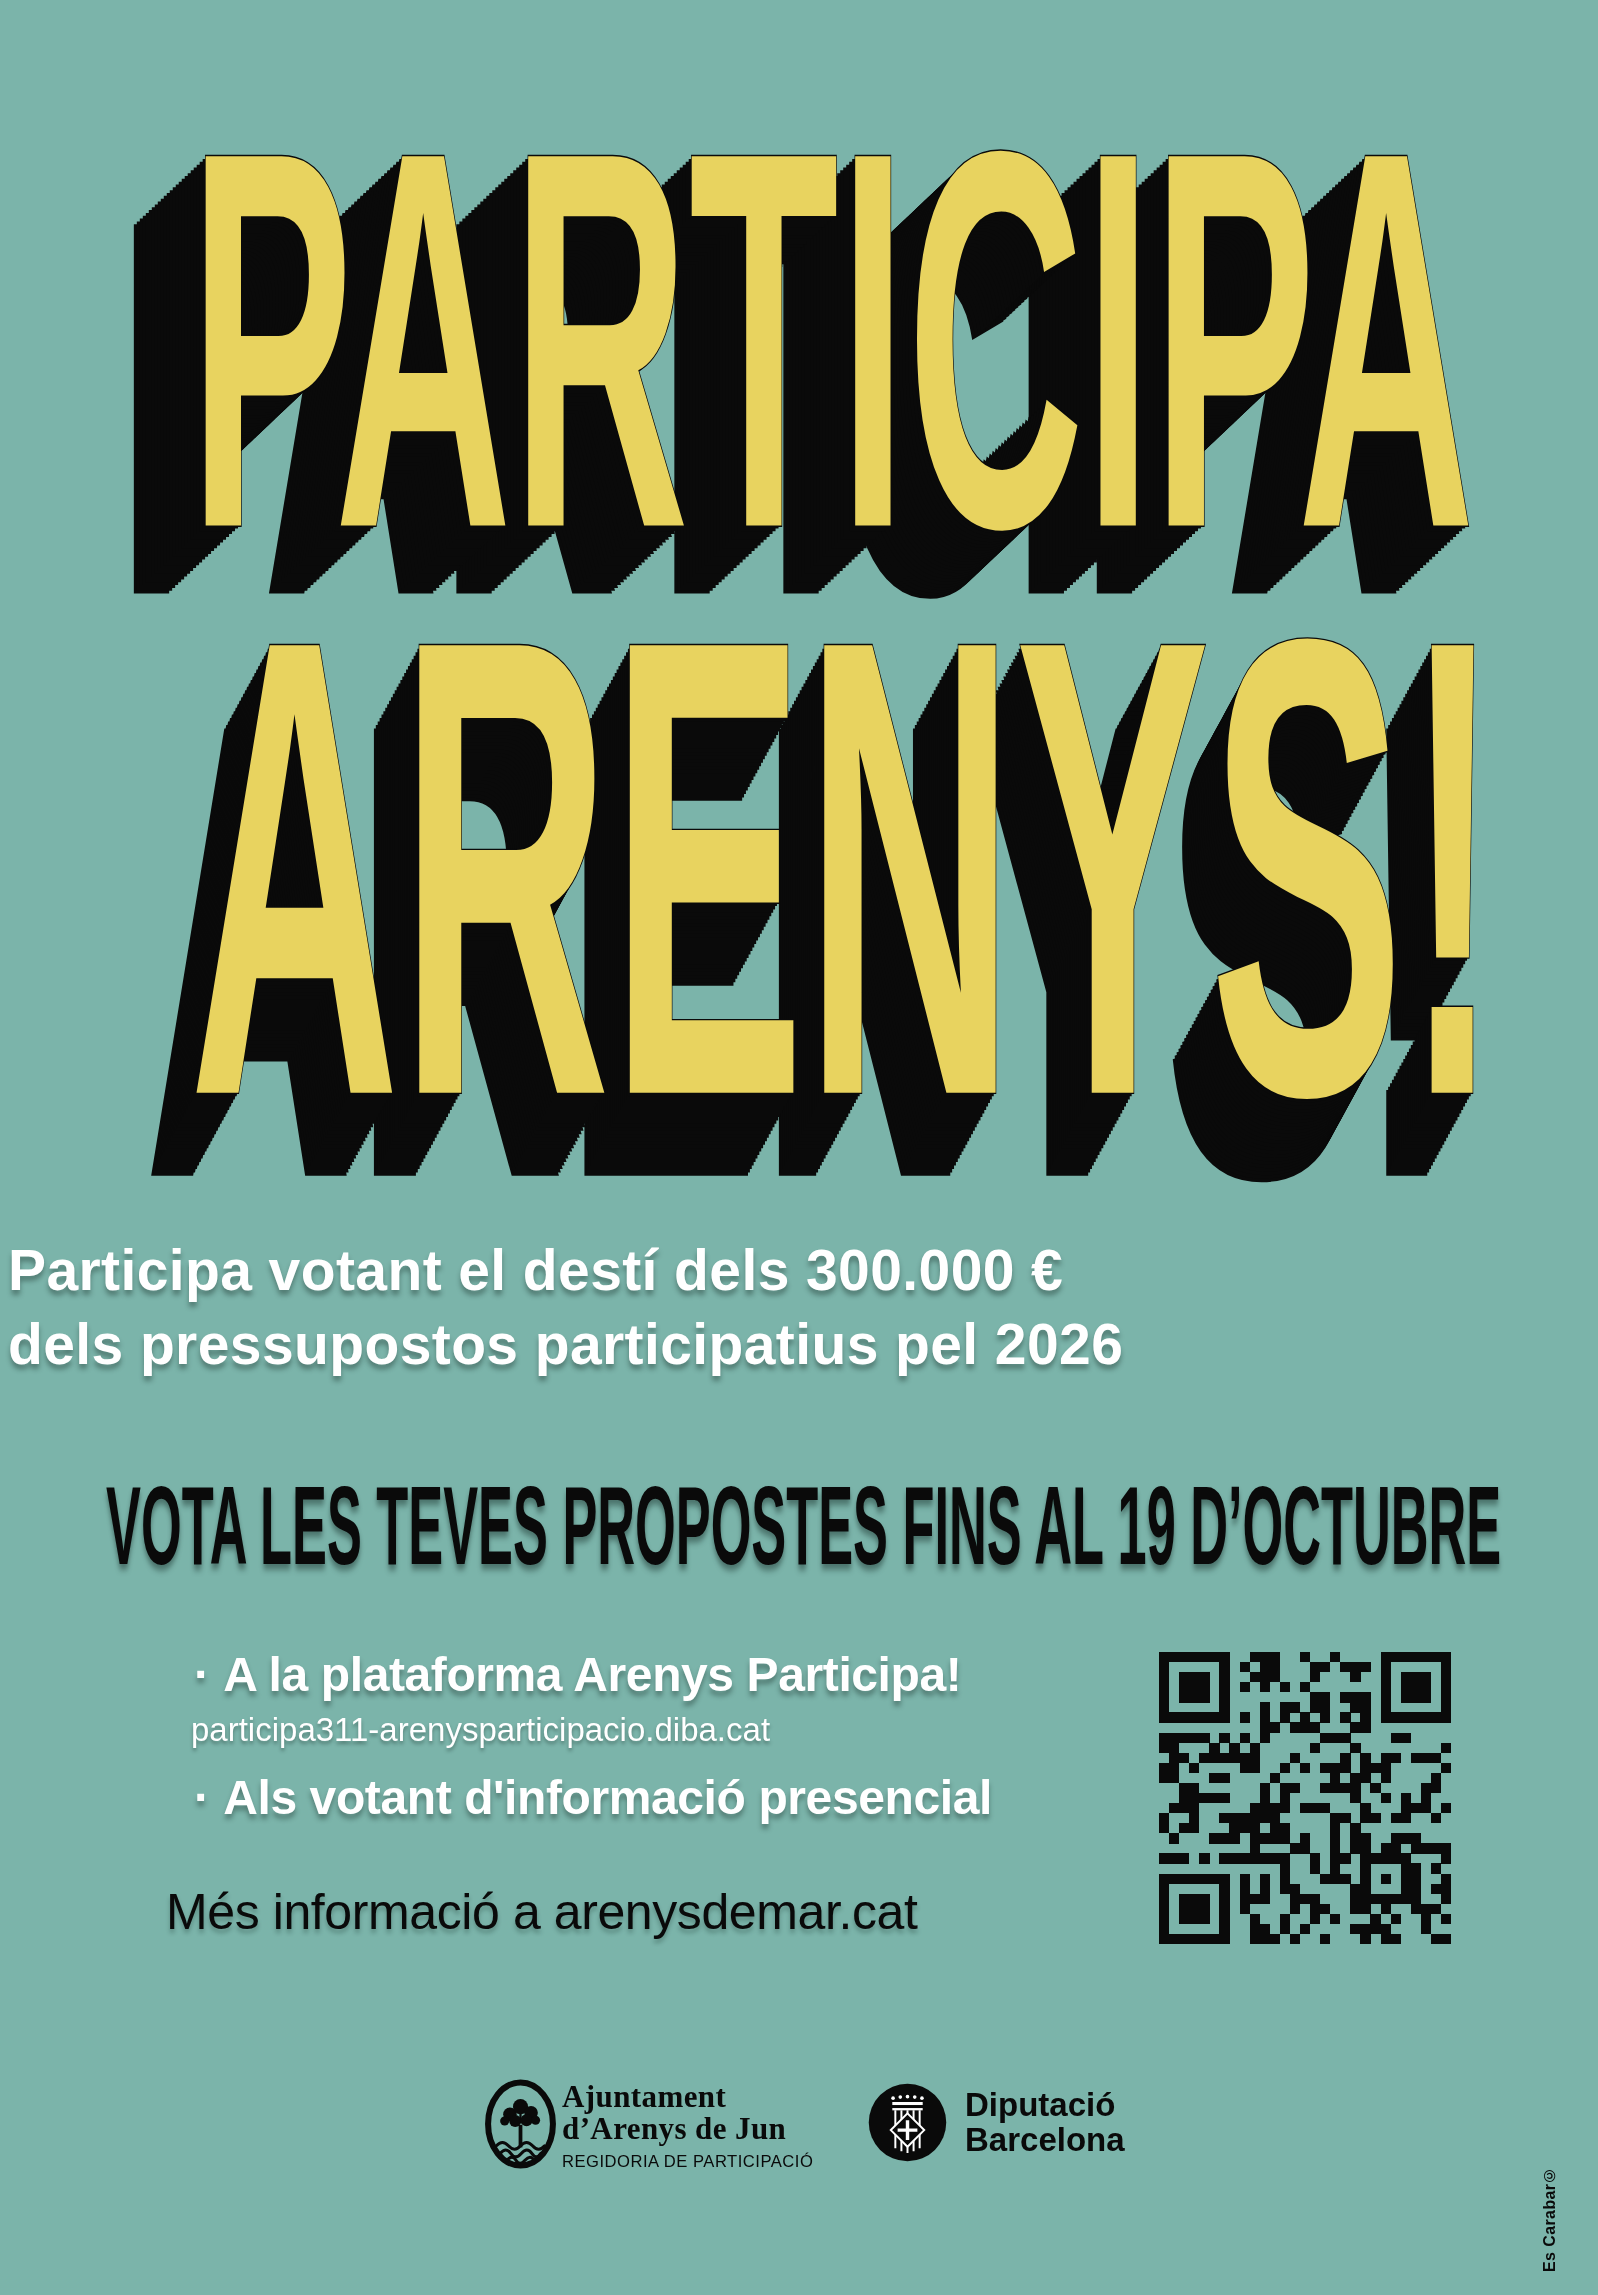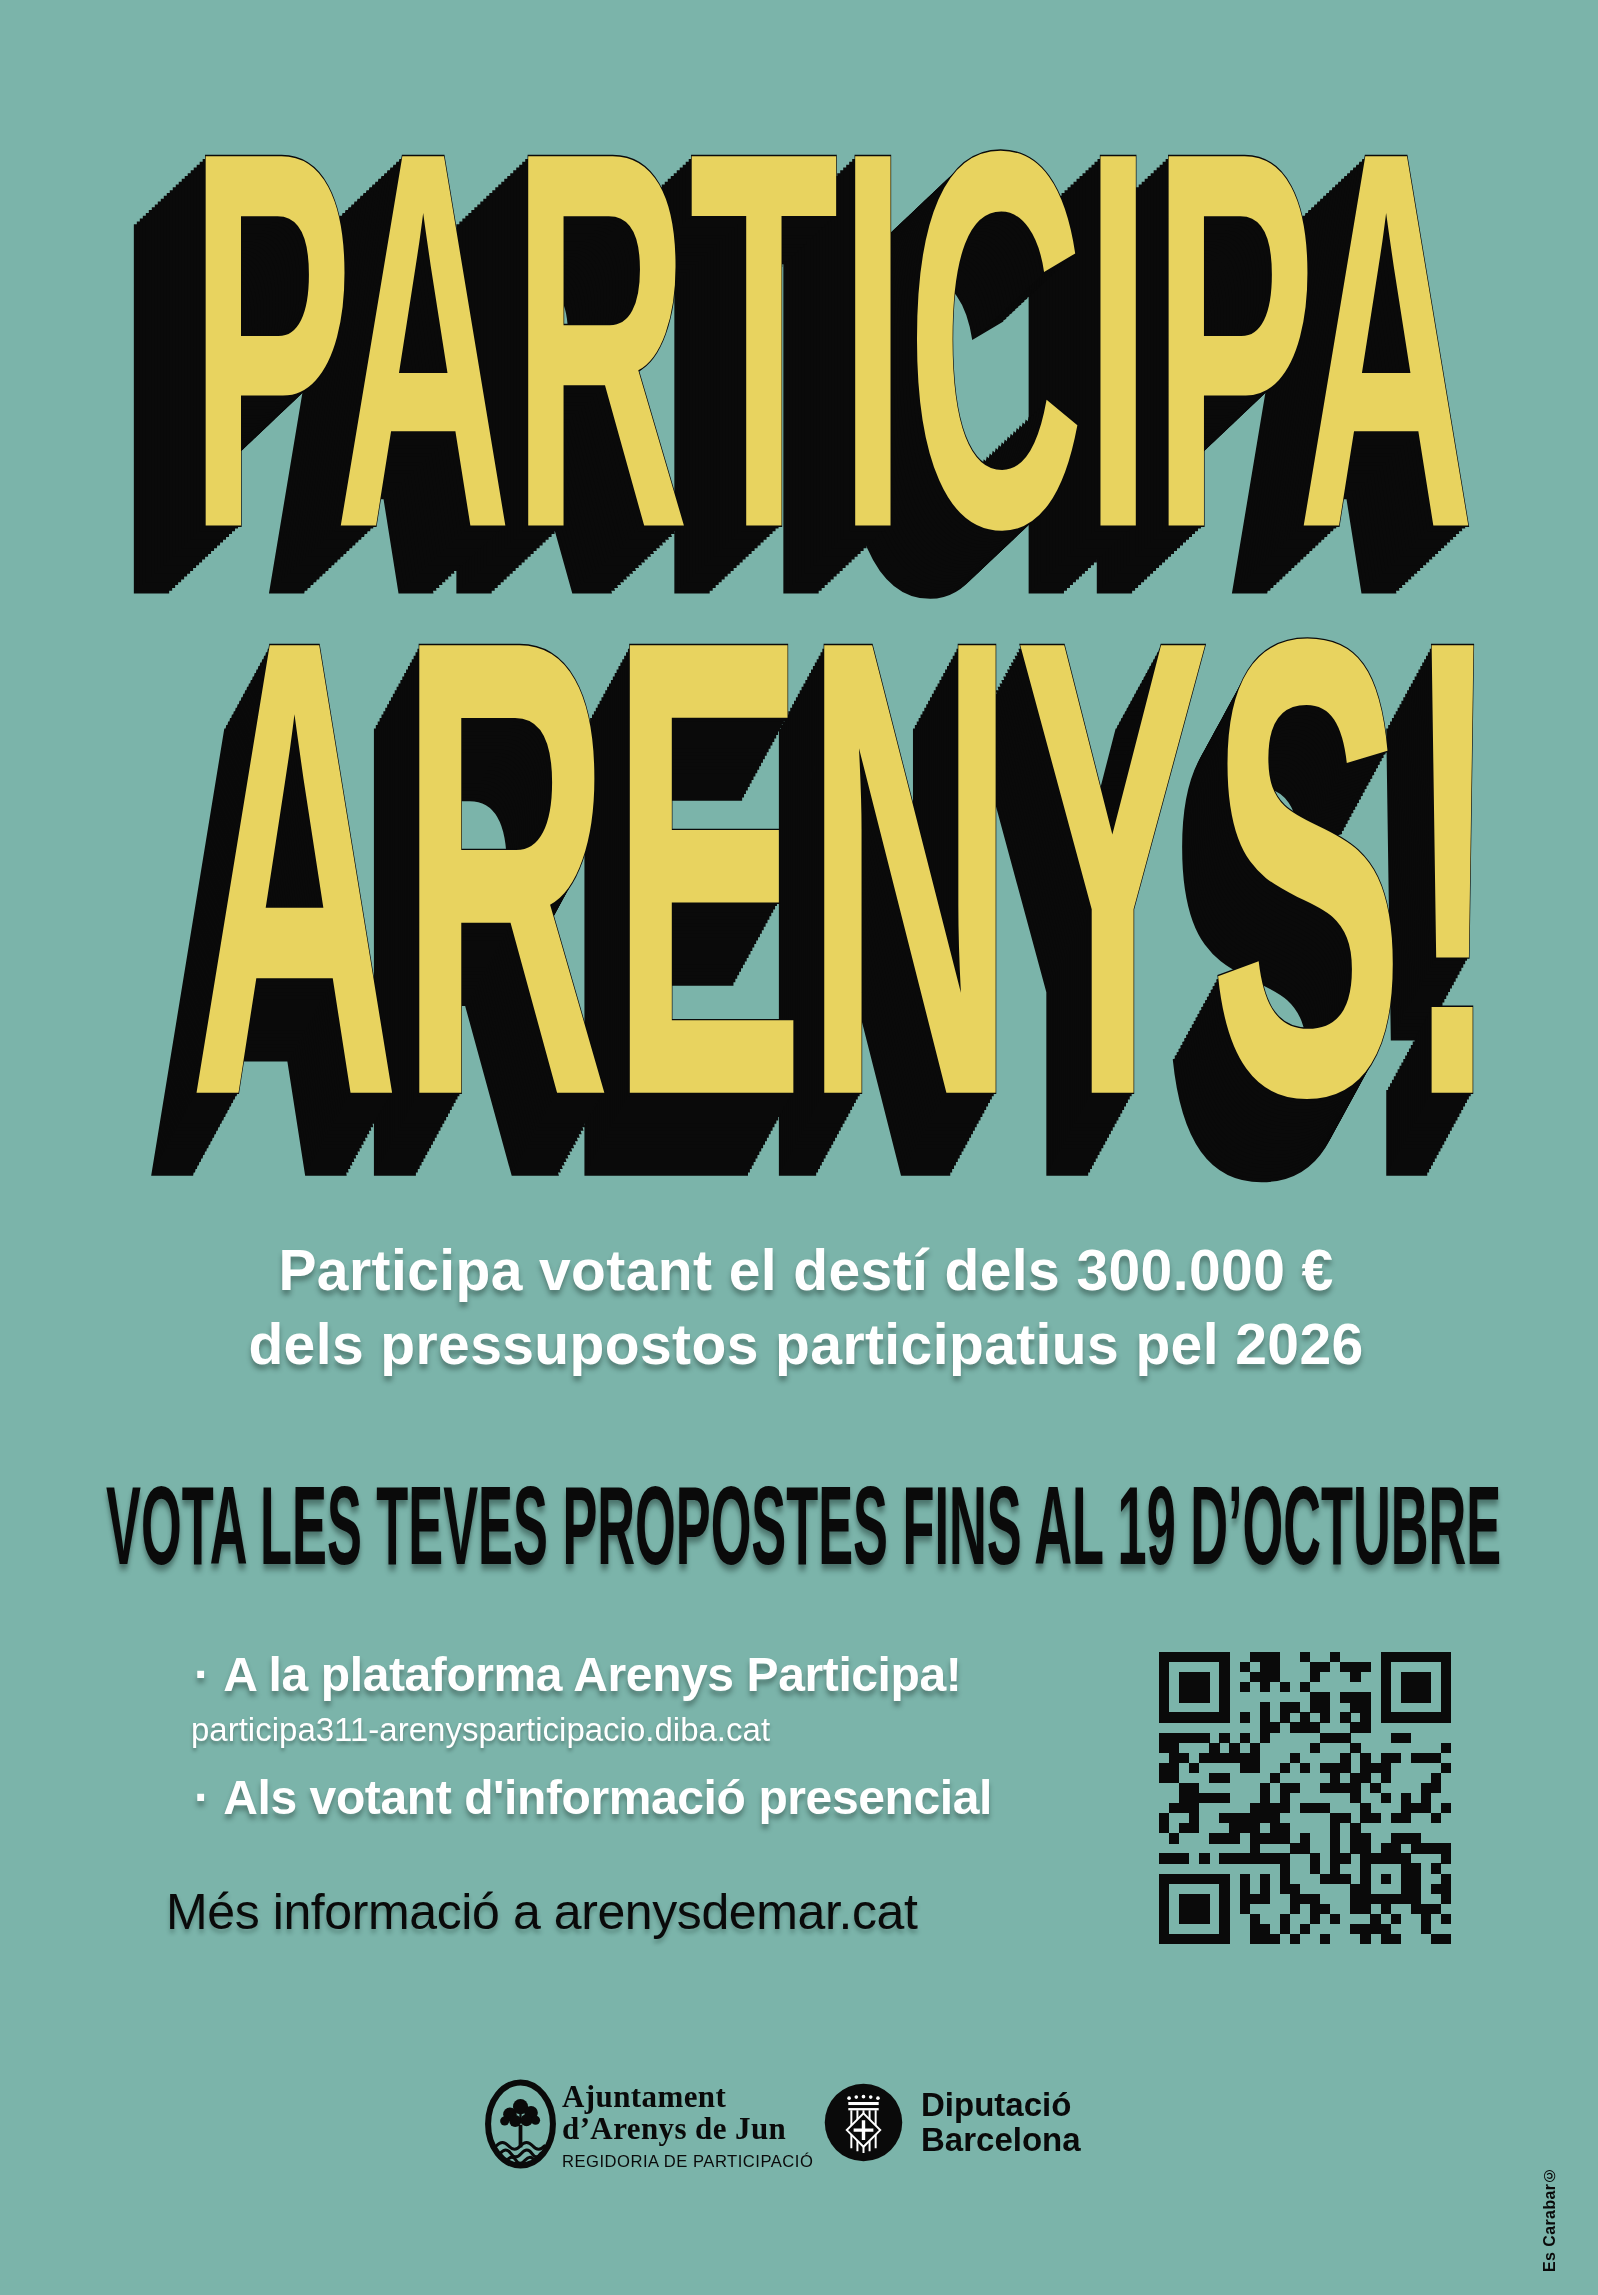--- a/index.html
+++ b/index.html
@@ -17,22 +17,21 @@
     overflow:hidden;
     font-family:"Liberation Sans",sans-serif;
   }
   svg text{ -webkit-user-select:none; user-select:none; }
 
   
   .headline-svg{position:absolute;left:0;top:0;}
 
   
   .subtitle{
-    position:absolute;left:16px;top:1233px;width:1580px;
-    text-align:center;
+    position:absolute;left:8px;top:1233px;width:1580px;
     font-weight:bold;font-size:57px;line-height:1.3;
     color:var(--c-white);
     letter-spacing:0.4px;
     text-shadow:0 4.5px 5.3px rgba(15,35,30,.38);
   }
 
   
   .bullet-row{
     position:absolute;left:166px;
     color:var(--c-white);font-weight:bold;font-size:48px;
@@ -70,21 +69,21 @@
   .logo-ajuntament{position:absolute;left:484px;top:2078px;display:flex;}
   .crest-svg{width:73px;height:92px;}
   .aj-text{margin-left:5px;padding-top:3px;color:var(--c-ink);}
   .aj-line1,.aj-line2{
     font-family:"Liberation Serif",serif;font-weight:600;
     font-size:31px;line-height:1.02;letter-spacing:0.4px;
   }
   .aj-line3{
     font-weight:normal;font-size:16.6px;letter-spacing:0.5px;margin-top:7.6px;
   }
-  .logo-diputacio{position:absolute;left:824px;top:2083px;display:flex;align-items:center;}
+  .logo-diputacio{position:absolute;left:868px;top:2083px;display:flex;align-items:center;}
   .emblem-svg{width:79px;height:79px;}
   .dip-text{margin-left:18px;color:var(--c-ink);font-weight:bold;font-size:33px;line-height:1.06;}
 
   
   .credit{
     position:absolute;left:1541px;top:2136px;height:136px;
     writing-mode:vertical-rl;transform:rotate(180deg);
     font-weight:bold;font-size:16px;color:var(--c-ink);
     letter-spacing:0.4px;
   }

